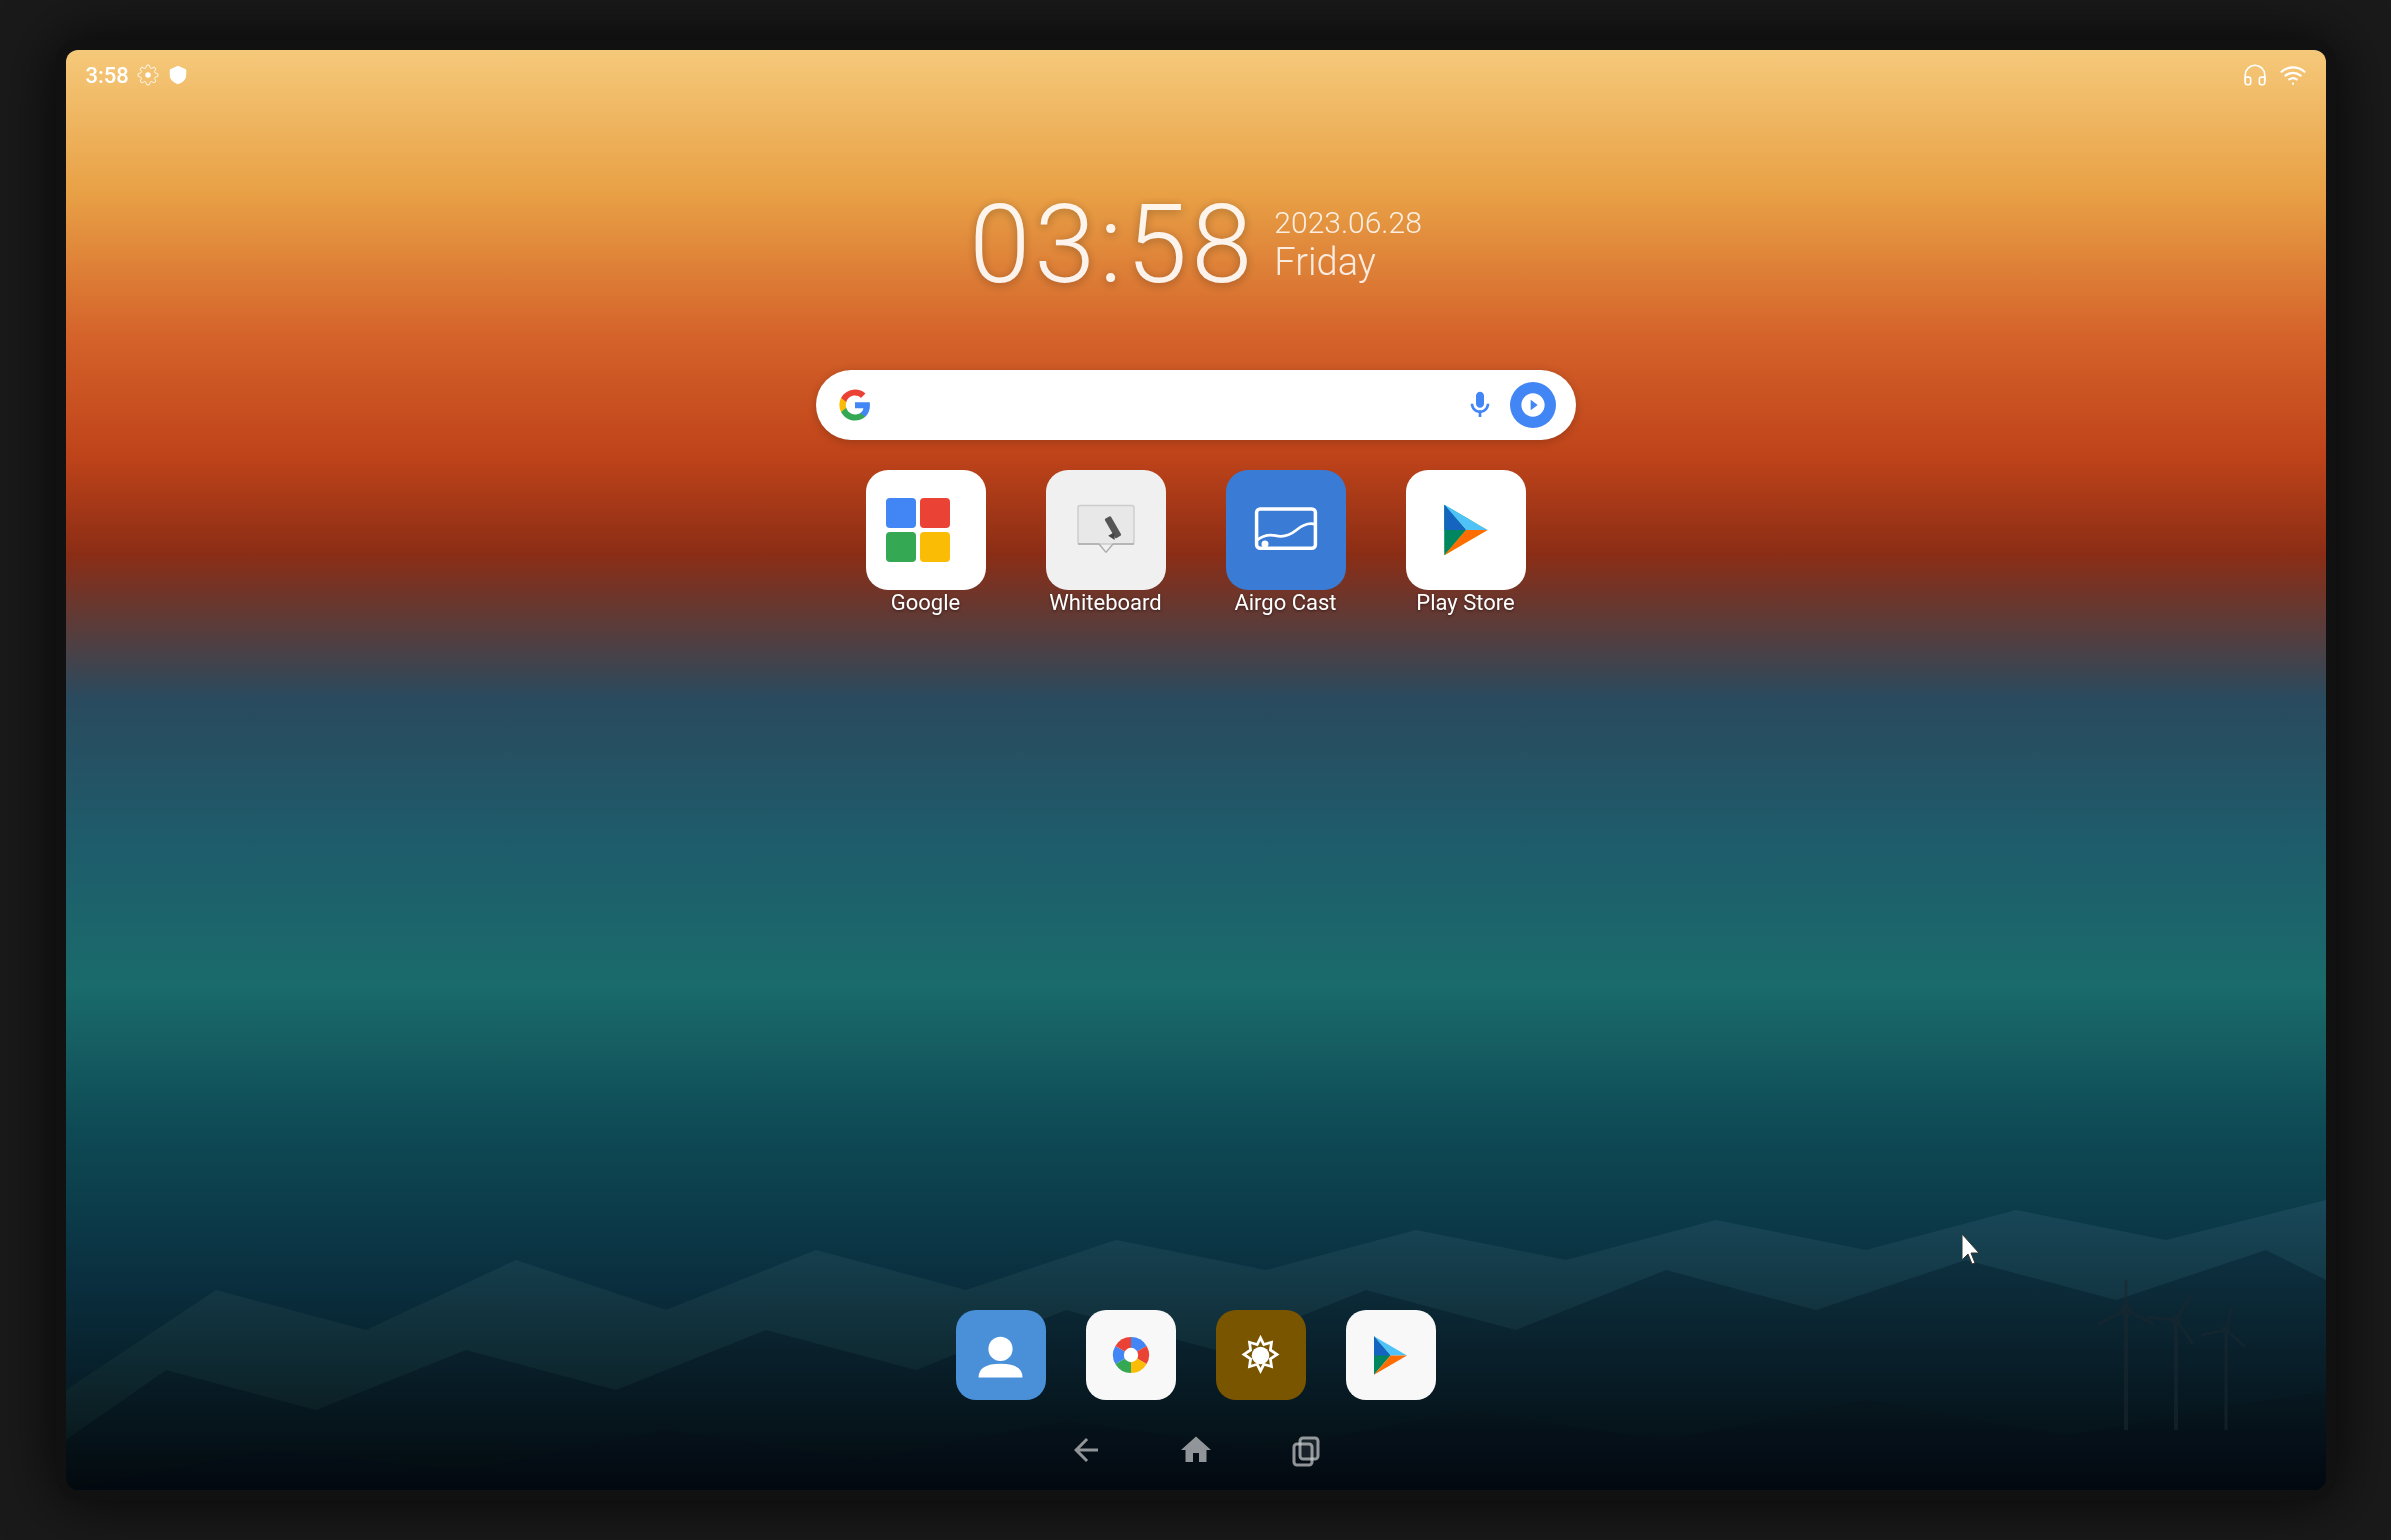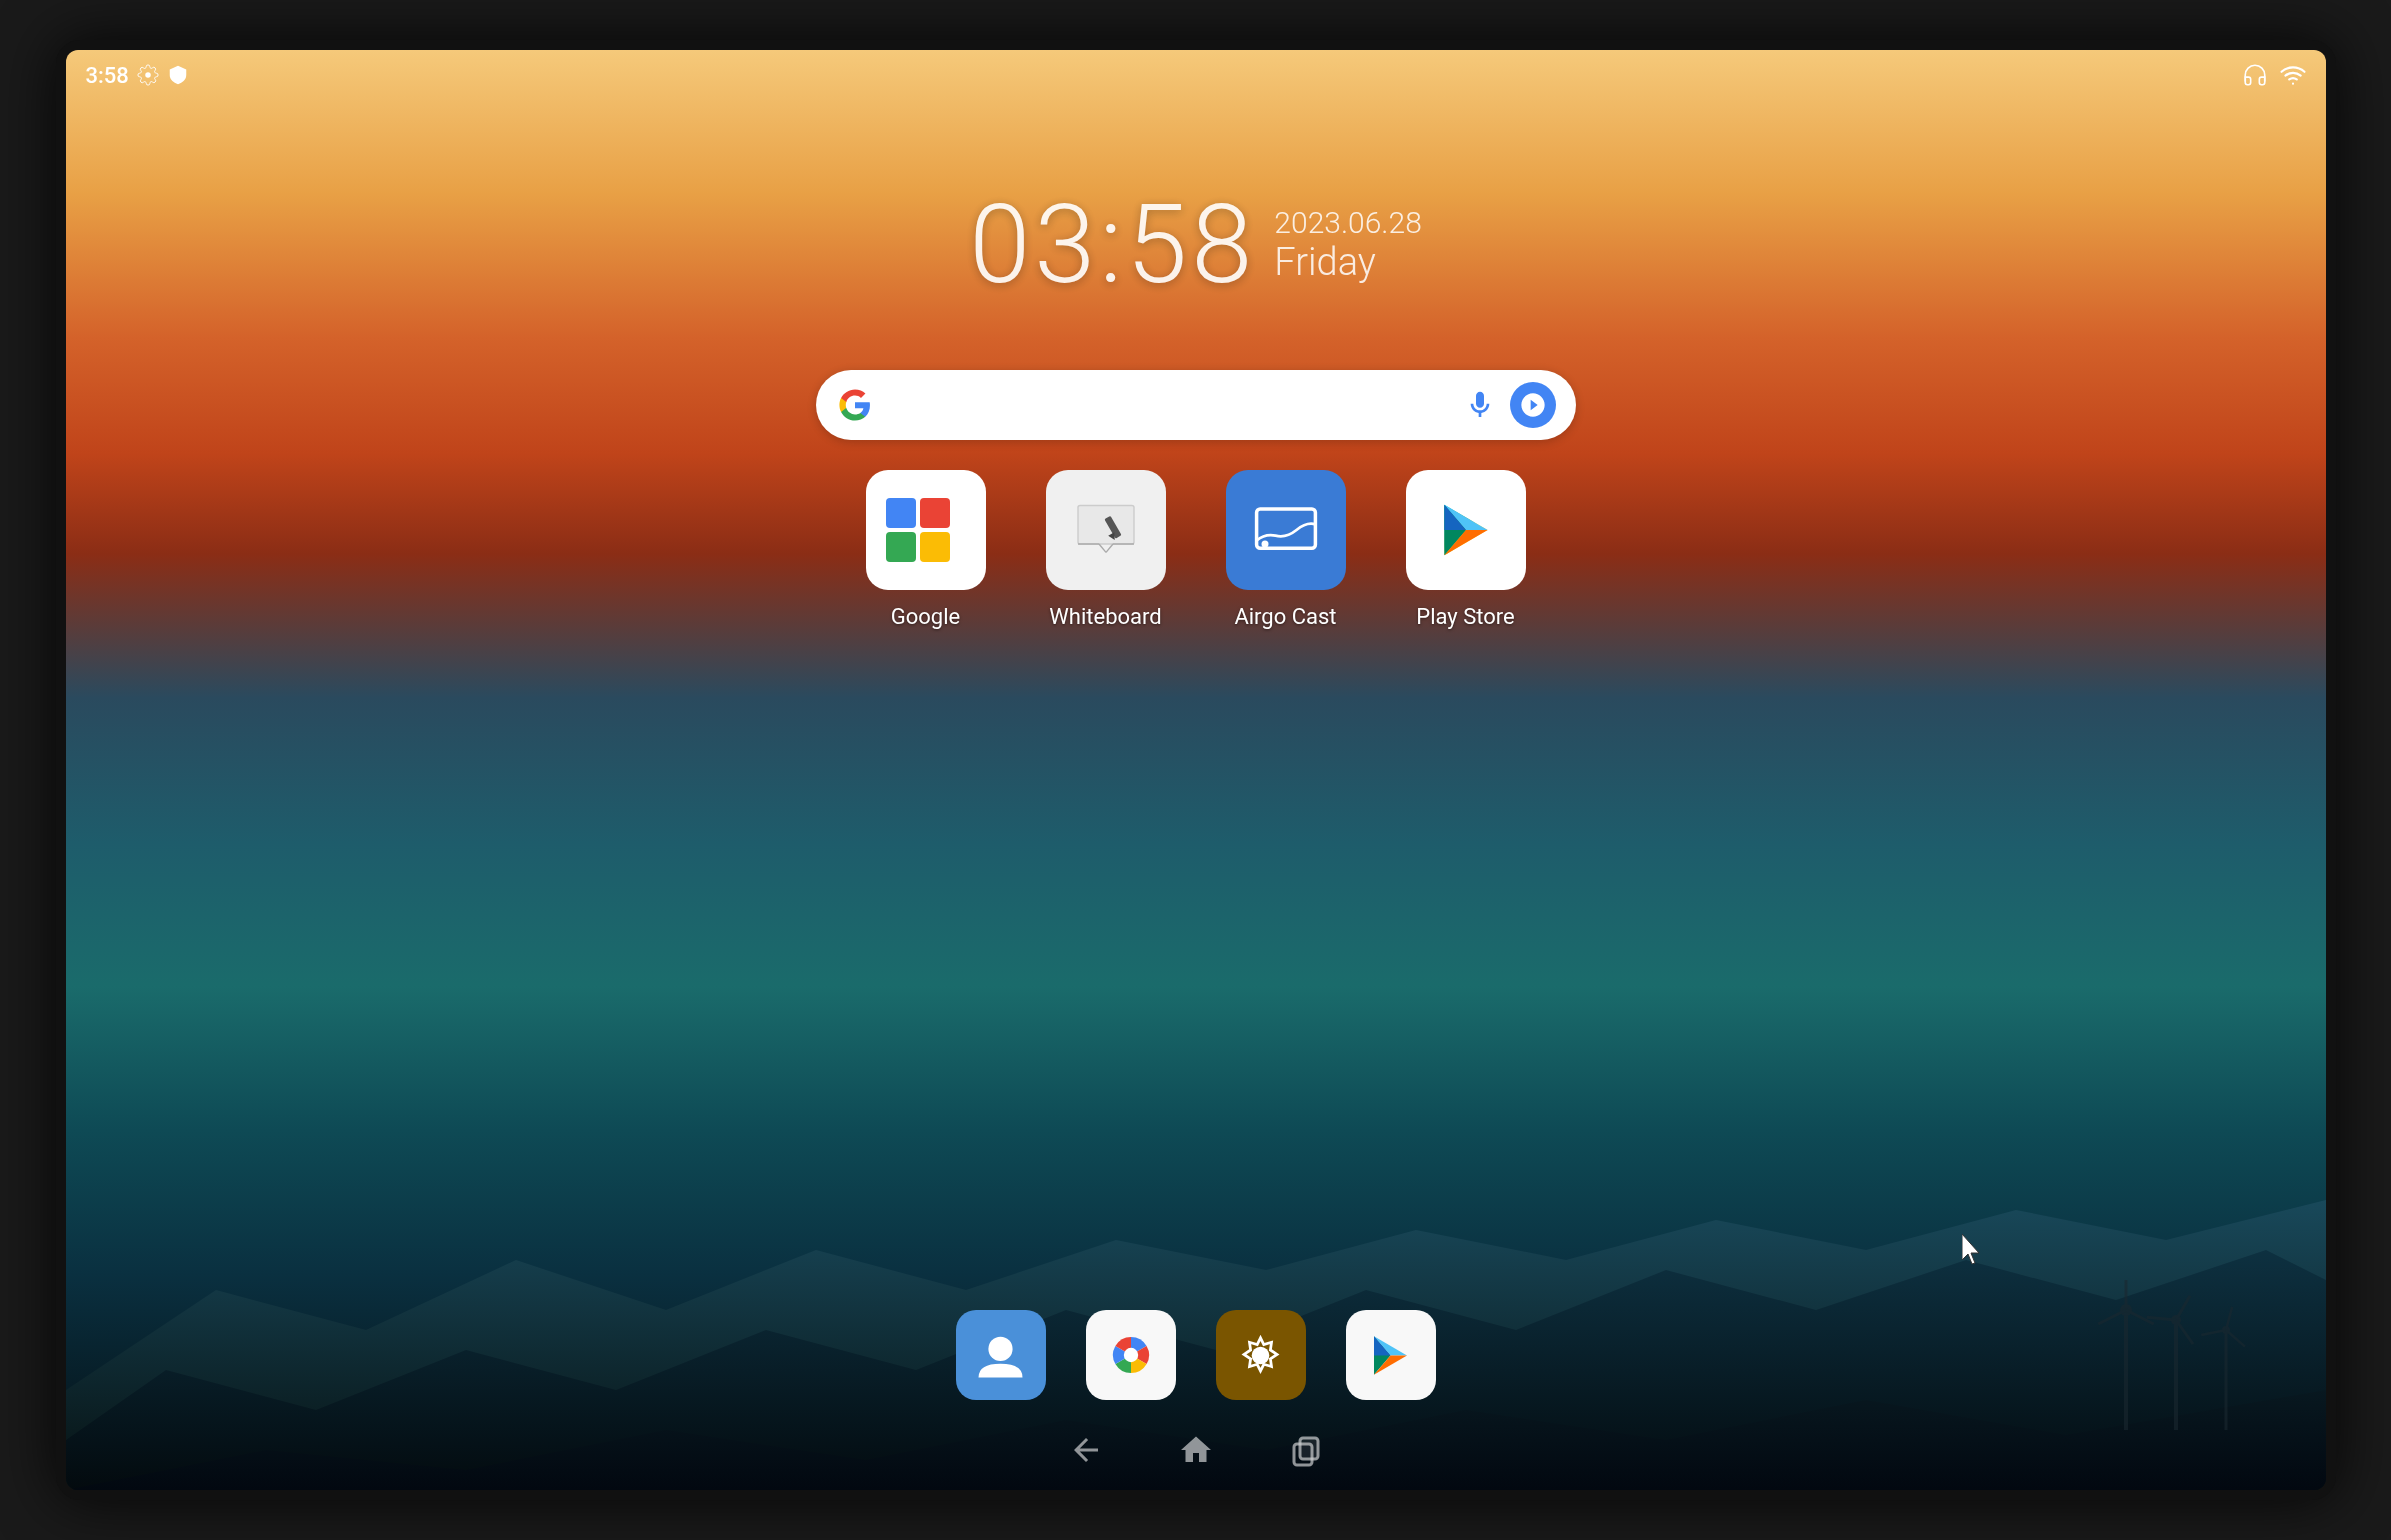--- a/index.html
+++ b/index.html
@@ -171,21 +171,20 @@
       transform: translateX(-50%);
       display: flex;
       gap: 60px;
       align-items: flex-start;
     }
 
     .app-item {
       display: flex;
       flex-direction: column;
       align-items: center;
-      gap: 14px;
       cursor: pointer;
     }
 
     .app-icon {
       width: 120px;
       height: 120px;
       border-radius: 22px;
       display: flex;
       align-items: center;
       justify-content: center;

